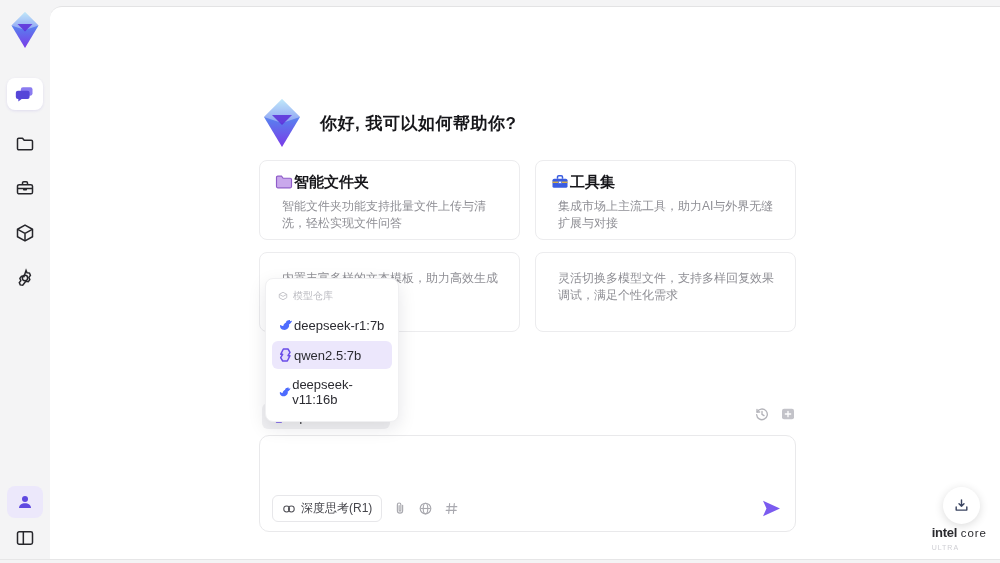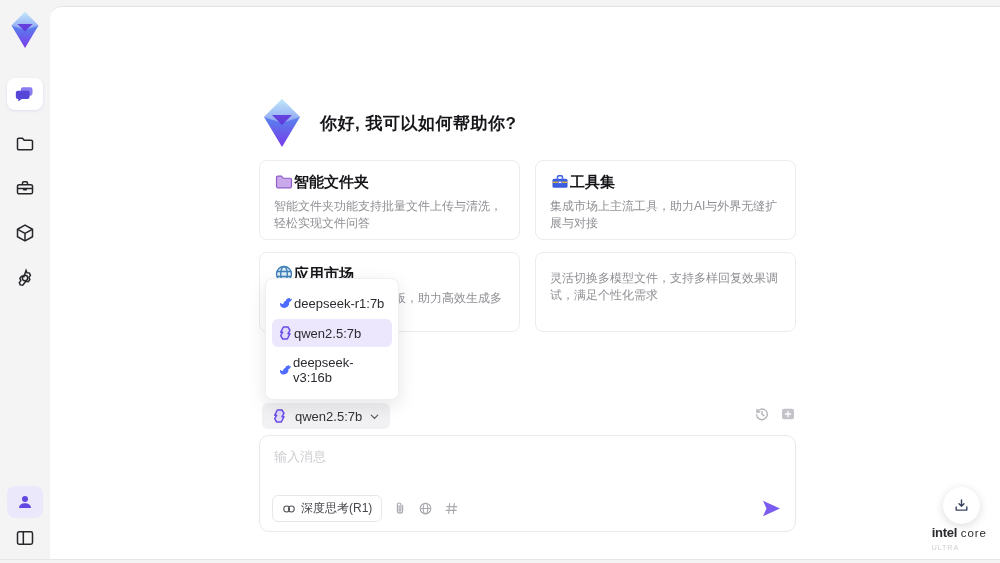--- a/index.html
+++ b/index.html
@@ -23,21 +23,21 @@
   .greet { position:absolute; left:208px; top:90px; display:flex; align-items:center; }
   .greet svg { width:48px; height:52px; }
   .greet-text { margin-left:14px; font-size:17px; font-weight:700; color:#16161a; letter-spacing:.5px; }
 
   
   .cards { position:absolute; left:209px; top:153px; width:537px;
            display:grid; grid-template-columns:261px 261px; grid-template-rows:80px 80px; gap:12px 15px; }
   .card { background:#fff; border:1px solid #ececee; border-radius:8px; padding:11px 14px; cursor:pointer; }
   .card-head { display:flex; align-items:center; }
   .card-title { font-size:15px; font-weight:700; color:#17171b; }
-  .card-desc { margin-top:6px; font-size:12px; line-height:17px; color:#8f8f95; }
+  .card-desc { margin-top:6px; font-size:12px; line-height:17px; color:#8f8f95;margin-left:8px; }
 
   
   .dropdown { position:absolute; left:215px; top:271px; width:134px; background:#fff;
               border:1px solid #f0f0f2; border-radius:8px; box-shadow:0 6px 18px rgba(20,20,40,.10);
               padding:8px 6px; z-index:5; }
   .dd-header { display:flex; align-items:center; gap:5px; padding:2px 6px 6px 6px; font-size:10px; color:#bcbcc2; }
   .dd-item { display:flex; align-items:center; gap:0; padding:6px 6px; border-radius:6px;
              font-size:13px; color:#2b2b31; cursor:pointer; margin-top:2px; }
   .dd-item.selected { background:#ece7fc; }
 
@@ -175,57 +175,55 @@
           <path d="M9 8V6a1.5 1.5 0 0 1 1.5-1.5h3A1.5 1.5 0 0 1 15 6v2" fill="none" stroke="#3b5de0" stroke-width="1.8"></path>
           <rect x="3" y="11.5" width="18" height="1.6" fill="#e7b73a"></rect>
           <rect x="10.2" y="11" width="3.6" height="2.8" rx=".6" fill="#fff" stroke="#3b5de0" stroke-width=".8"></rect>
         </svg>
         <span class="card-title">工具集</span>
       </div>
       <div class="card-desc">集成市场上主流工具，助力AI与外界无缝扩展与对接</div>
     </div>
 
     <div class="card">
-      <div class="card-head">
-        <svg width="20" height="20" viewBox="0 0 24 24" fill="none" stroke="#3d7eb8" stroke-width="1.6">
-          <circle cx="12" cy="12" r="9" fill="#dcedf8"></circle>
-          <ellipse cx="12" cy="12" rx="4" ry="9"></ellipse>
-            <path d="M3.5 9h17M3.5 15h17"></path>
-        </svg>
-        <span class="card-title">应用市场</span>
-      </div>
       <div class="card-desc">内置丰富多样的文本模板，助力高效生成多样内容</div>
     </div>
 
     <div class="card">
       <div class="card-desc">灵活切换多模型文件，支持多样回复效果调试，满足个性化需求</div>
     </div>
   </div>
 
   <div class="dropdown">
+    <div class="dd-header">
+      <svg width="10" height="10" viewBox="0 0 24 24" fill="none" stroke="#bcbcc2" stroke-width="2">
+        <path d="M12 3 21 8l-9 5-9-5zM3 8v8l9 5 9-5V8"></path>
+      </svg>
+      <span>模型仓库</span>
+    </div>
 
     <div class="dd-item">
       <svg width="16" height="16" viewBox="0 0 24 24" fill="#4d6bfe">
         <path d="M21 6c-1.2 3-3 4.4-4.6 5.2.5 1.4.4 3-.6 4.6-1.6 2.6-4.8 4.2-8.3 3.4C5 18.7 3 16.3 3 13.2c0-1 .8-1.4 1.5-.8 1 .8 2.2 1.3 3.4 1 .4-2.3 2-4.3 4.3-5.2-.2-.6-.1-1.3.4-1.9.5-.7 1.3-1 2.1-.9.6-.8 1.7-1.2 2.9-1 .4 0 .6.3.5.6-.2.5-.2 1 .1 1.4.9-.1 1.9-.3 2.4-.7.4-.3.7 0 .4.8z"></path>
       </svg>
       <span>deepseek-r1:7b</span>
     </div>
 
     <div class="dd-item selected">
       <svg width="16" height="16" viewBox="0 0 24 24" fill="none" stroke="#6a4ce8" stroke-width="2.2" stroke-linejoin="round">
         <path d="M8 3h7l3 5-3 5h3l-4 8H7l-3-5 3-5H4z" fill="#e2dbfa"></path>
       </svg>
       <span>qwen2.5:7b</span>
     </div>
 
     <div class="dd-item">
       <svg width="16" height="16" viewBox="0 0 24 24" fill="#4d6bfe">
         <path d="M21 6c-1.2 3-3 4.4-4.6 5.2.5 1.4.4 3-.6 4.6-1.6 2.6-4.8 4.2-8.3 3.4C5 18.7 3 16.3 3 13.2c0-1 .8-1.4 1.5-.8 1 .8 2.2 1.3 3.4 1 .4-2.3 2-4.3 4.3-5.2-.2-.6-.1-1.3.4-1.9.5-.7 1.3-1 2.1-.9.6-.8 1.7-1.2 2.9-1 .4 0 .6.3.5.6-.2.5-.2 1 .1 1.4.9-.1 1.9-.3 2.4-.7.4-.3.7 0 .4.8z"></path>
       </svg>
-      <span>deepseek-v3:16b</span>
+      <span>deepseek-v11:16b</span>
     </div>
   </div>
 
   <div class="selector">
     <svg width="16" height="16" viewBox="0 0 24 24" fill="none" stroke="#6a4ce8" stroke-width="2.2" stroke-linejoin="round">
       <path d="M8 3h7l3 5-3 5h3l-4 8H7l-3-5 3-5H4z" fill="#e2dbfa"></path>
     </svg>
     <span>qwen2.5:7b</span>
     <svg width="11" height="11" viewBox="0 0 24 24" fill="none" stroke="#55555b" stroke-width="2.6" stroke-linecap="round">
         <path d="M5 9l7 7 7-7"></path>
@@ -242,21 +240,20 @@
     </span>
     <span>
       <svg width="16" height="16" viewBox="0 0 24 24" fill="#c3c3c9">
         <rect x="3" y="4" width="18" height="16" rx="3"></rect>
           <path d="M12 8v8M8 12h8" stroke="#fff" stroke-width="2" stroke-linecap="round"></path>
       </svg>
     </span>
   </div>
 
   <div class="composer">
-    <textarea placeholder="输入消息" style=""></textarea>
     <div class="composer-bar">
       <div class="pill">
         <svg width="14" height="12" viewBox="0 0 24 16" fill="none" stroke="#55555b" stroke-width="1.8">
           <circle cx="8" cy="8" r="5"></circle>
             <circle cx="16" cy="8" r="5"></circle>
         </svg>
         <span>深度思考(R1)</span>
       </div>
       <span class="cbar-icon">
         <svg width="14" height="15" viewBox="0 0 24 24" fill="none" stroke="#a9a9af" stroke-width="2" stroke-linecap="round">

